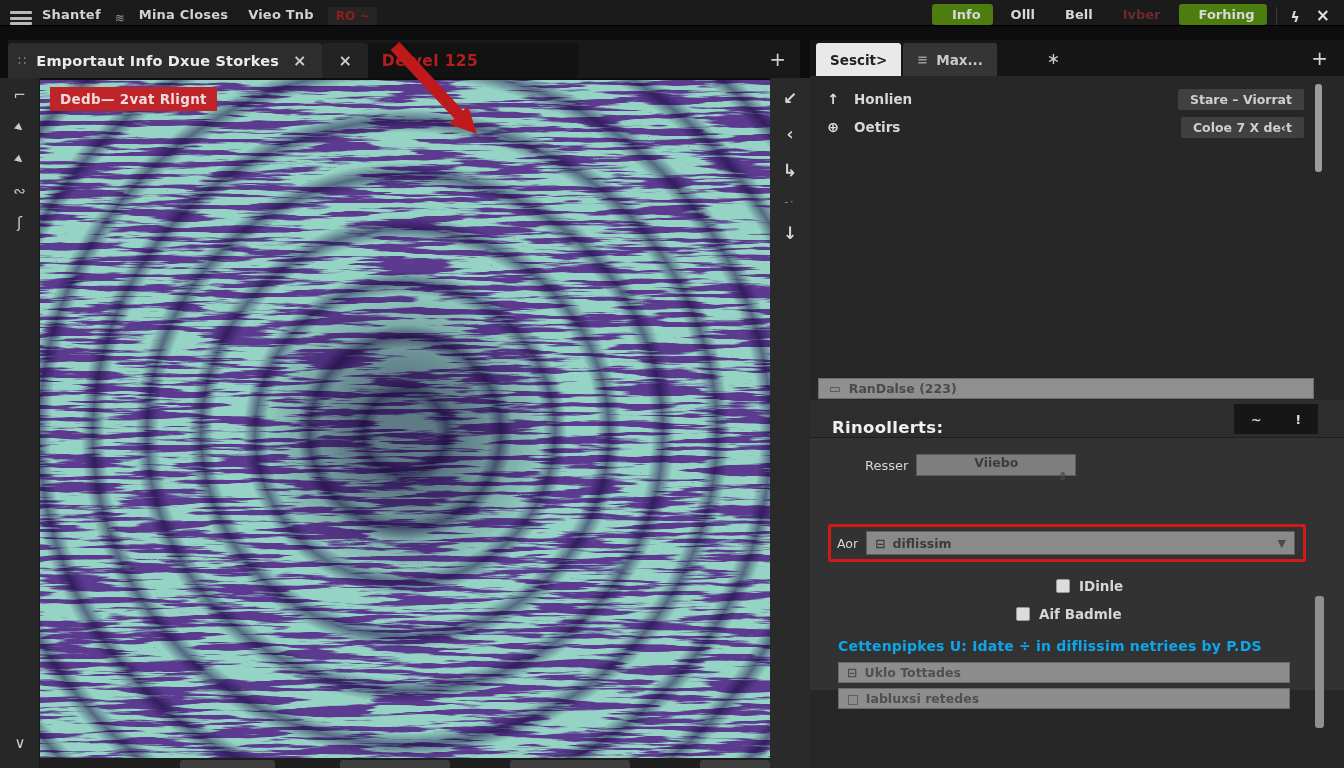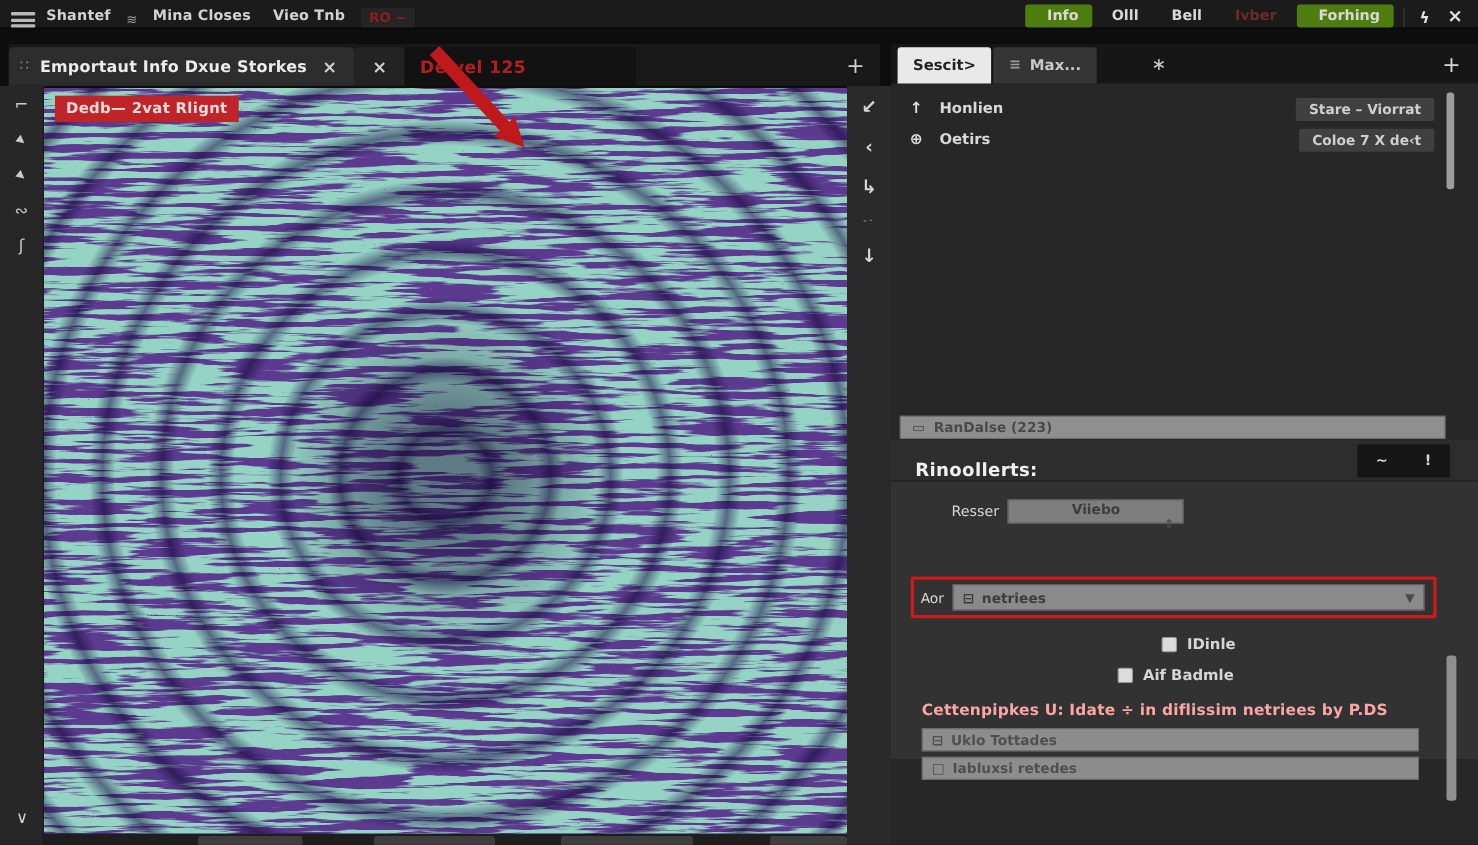--- a/index.html
+++ b/index.html
@@ -107,21 +107,21 @@
   .dropdown { background:#7e7e7e; color:#3c3c3c; font-weight:bold; font-size:12.5px;
     display:flex; align-items:center; padding:0 8px; height:22px; border:1px solid #5d5d5d; cursor:pointer;}
   .dropdown .dd-caret { margin-left:auto; font-size:11px; color:#4a4a4a;}
   #redwrap { position:absolute; left:18px; top:86px; width:478px; height:38px;
     border:3px solid #cd1a1a; border-radius:2px; display:flex; align-items:center;}
   #redwrap .ctl-label { margin-left:6px; font-size:12.5px;}
   #redwrap .dropdown { flex:1; margin:0 8px 0 8px; height:24px; background:#8a8a8a;}
   .cbrow { position:absolute; display:flex; align-items:center; gap:9px;}
   .cb { width:14px; height:14px; background:#dcdcdc; border:1px solid #9a9a9a; border-radius:2px; cursor:pointer;}
   .cblabel { color:#d6d6d6; font-size:13.5px; font-weight:600;}
-  #note { position:absolute; left:28px; top:160px; color:#fca5a5; font-weight:bold; font-size:14px; letter-spacing:.2px;}
+  #note { position:absolute; left:28px; top:160px; color:#0ea5e9; font-weight:bold; font-size:14px; letter-spacing:.2px;}
   .graybtn { position:absolute; left:28px; width:452px; height:21px; background:#8d8d8d;
     border:1px solid #6a6a6a; color:#4f4f4f; font-weight:bold; font-size:12.5px;
     display:flex; align-items:center; gap:7px; padding:0 8px; cursor:pointer;}
   #pscroll2 { position:absolute; right:20px; top:158px; width:9px; height:132px; background:#8f8f8f; border-radius:3px;}
 </style>
 </head>
 <body>
 
 <div id="menubar">
   <div class="ham">
@@ -259,21 +259,21 @@
       <div class="dropdown" style="width:160px;flex-direction:column;">
         <span>Viiebo</span>
         <span class="dd-caret">⇕</span>
       </div>
     </div>
 
     <div id="redwrap">
       <span class="ctl-label">Aor</span>
       <div class="dropdown">
         <span style="margin-right:7px;">⊟</span>
-        <span>netriees</span>
+        <span>diflissim</span>
         <span class="dd-caret">▼</span>
       </div>
     </div>
 
     <div class="cbrow" style="left:222px; top:140px;padding-left:24px;">
       <span class="cb"></span>
       <span class="cblabel">IDinle</span>
     </div>
     <div class="cbrow" style="left:206px; top:168px;">
       <span class="cb"></span>

